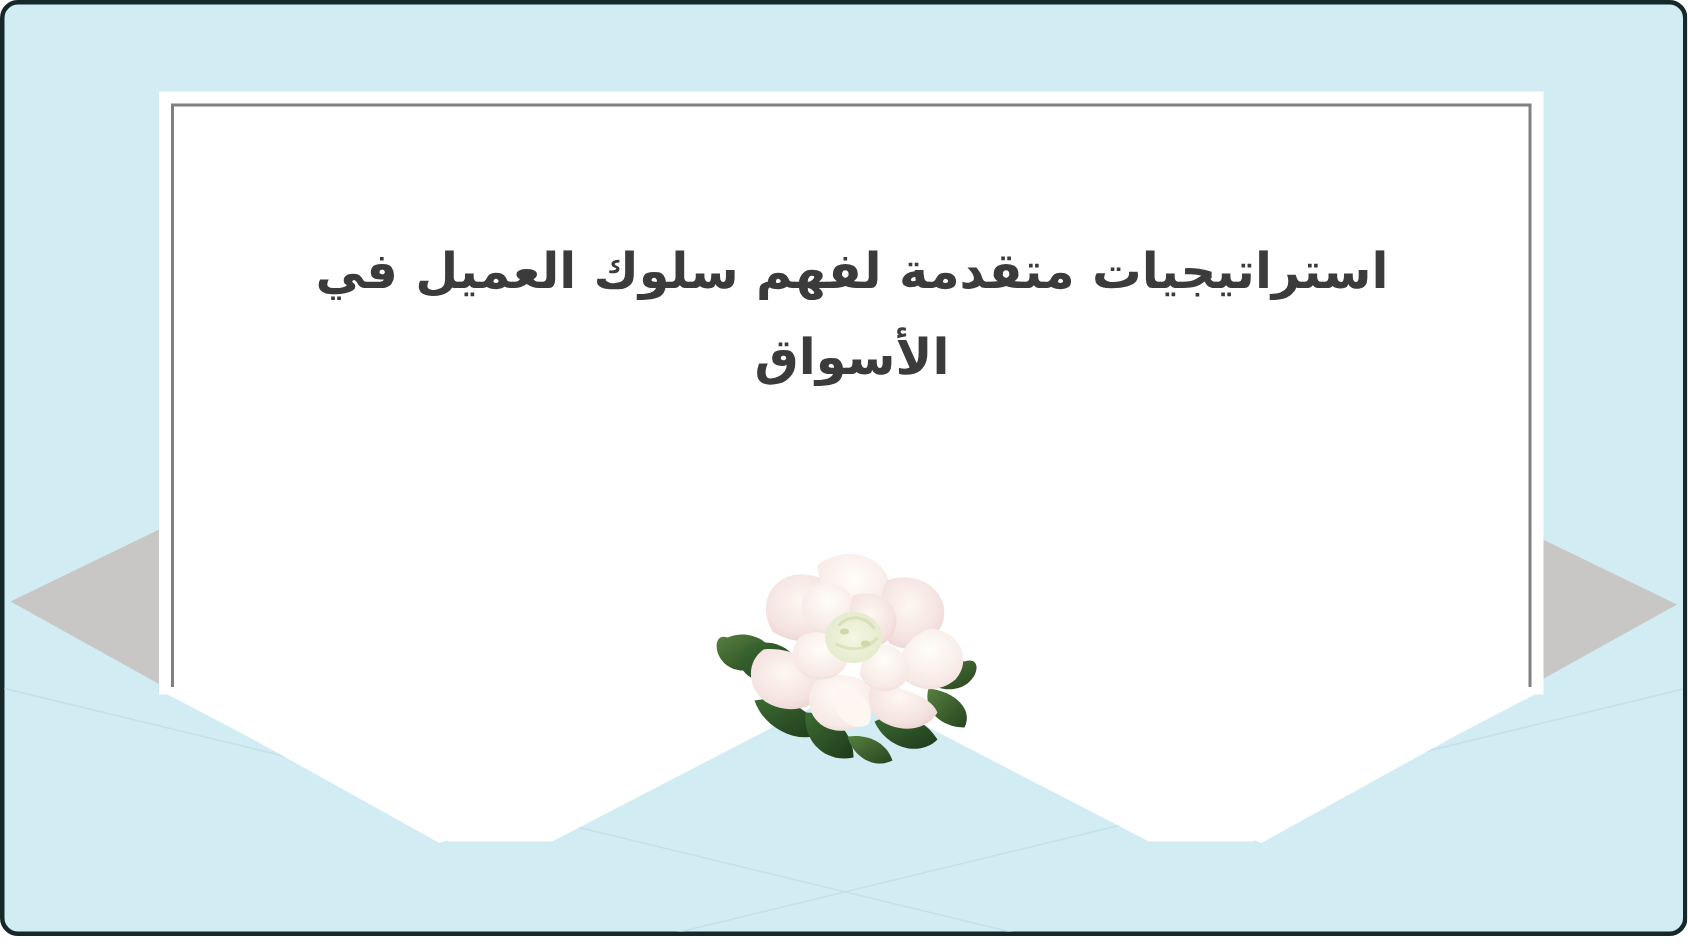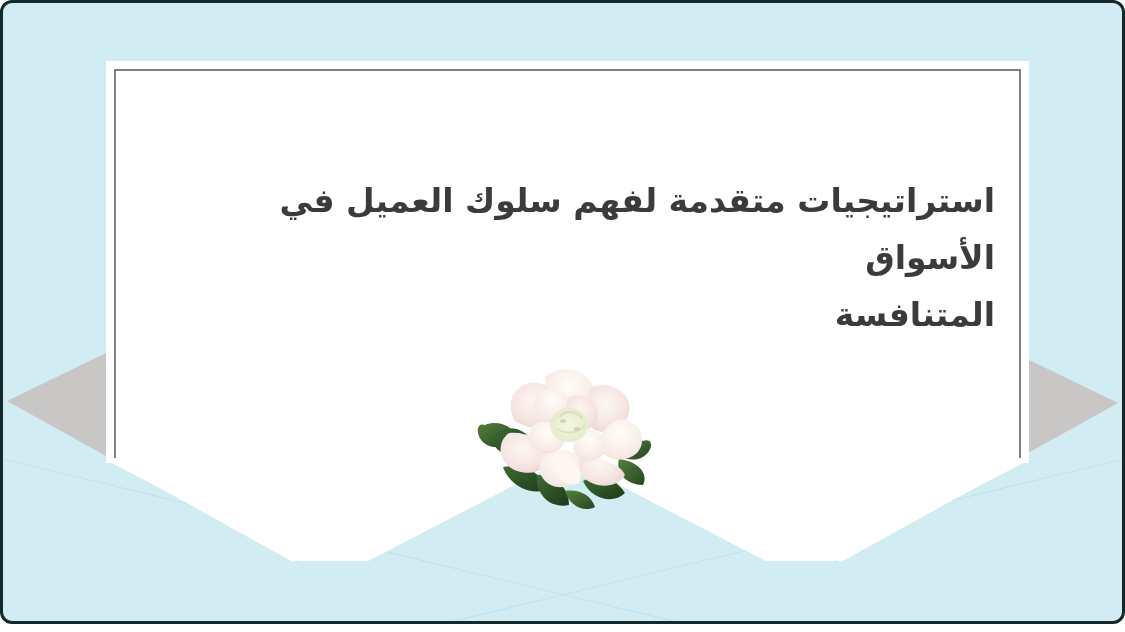--- a/index.html
+++ b/index.html
@@ -67,32 +67,31 @@
   #flap{
     position:absolute;
     left:103px;top:455px;
     width:923px;height:110px;
   }
   #flap svg{display:block;}
 
   
   #title{
     position:absolute;
-    left:162px;top:150px;
+    left:150px;top:150px;
     width:830px;
-    text-align:right;
+    text-align:center;
     direction:rtl;
     unicode-bidi:bidi-override;
     color:#3b3b3b;
     font-family:"DejaVu Sans", sans-serif;
     font-weight:bold;
     font-size:33px;
     line-height:1.72;
     letter-spacing:0px;
-    margin-top:20px;
   }
 
   
   #flower{
     position:absolute;
     left:470px;top:360px;
     width:185px;height:150px;
   }
   #flower svg{display:block;}
 
@@ -121,21 +120,20 @@
     <div id="flap">
       <svg width="923" height="110" viewBox="0 0 923 110" xmlns="http://www.w3.org/2000/svg">
         <path d="M0 0 L923 0 L923 2 L729 103 L660 103 L461 0 L262 103 L193 103 L0 2 Z" fill="#ffffff"></path>
         <path d="M0 0 L461 0 L187 104 Z" fill="#ffffff"></path>
         <path d="M461 0 L923 0 L735 104 Z" fill="#ffffff"></path>
       </svg>
     </div>
 
     <div id="title">
       <div>استراتيجيات متقدمة لفهم سلوك العميل في الأسواق</div>
-      <div>المتنافسة</div>
     </div>
 
     <div id="flower">
       <svg width="185" height="150" viewBox="0 0 185 150" xmlns="http://www.w3.org/2000/svg">
         <defs>
           <radialGradient id="pet1" cx="45%" cy="40%" r="70%">
             <stop offset="0%" stop-color="#fdf7f1"></stop>
             <stop offset="70%" stop-color="#f4e2e0"></stop>
             <stop offset="100%" stop-color="#e9cfcd"></stop>
           </radialGradient>

